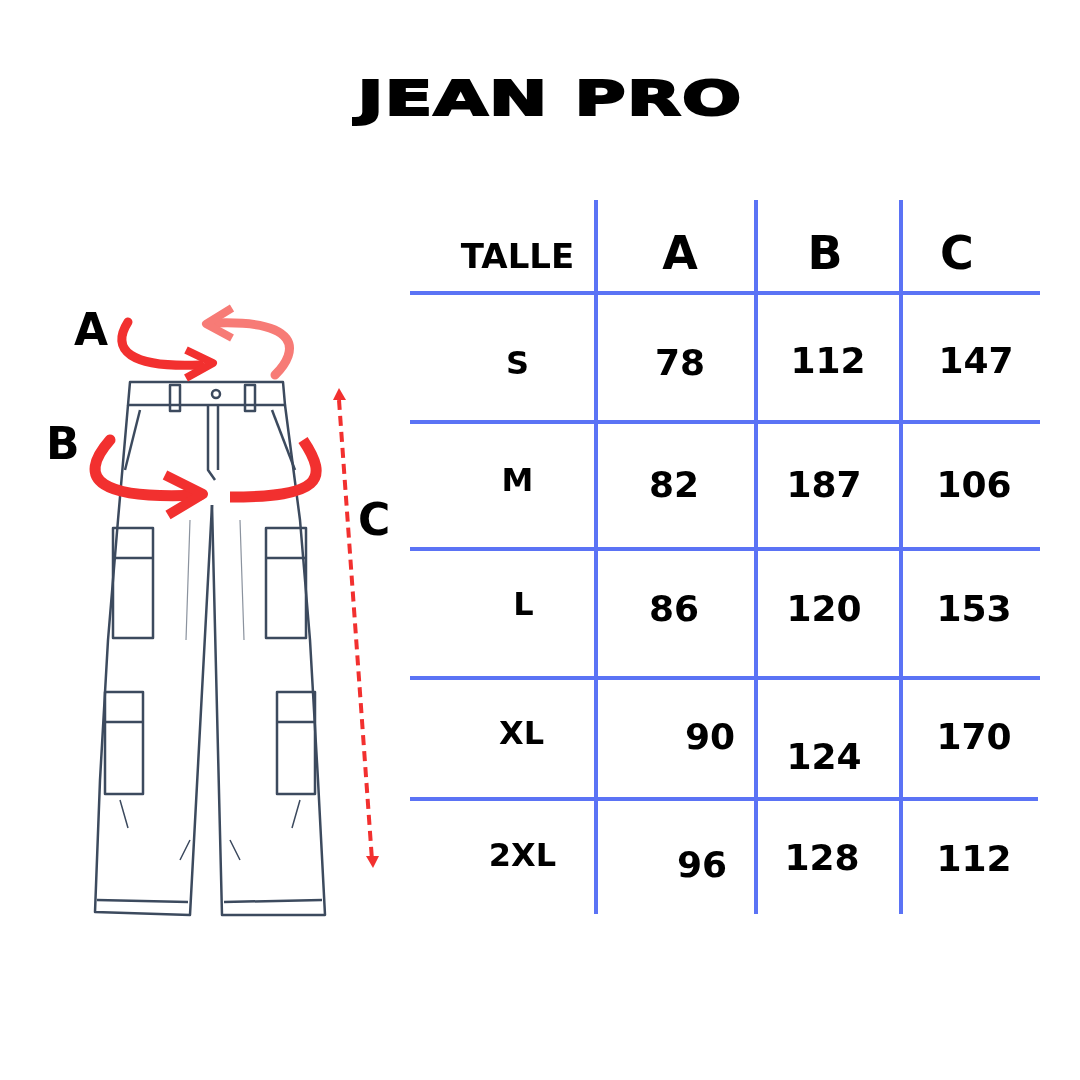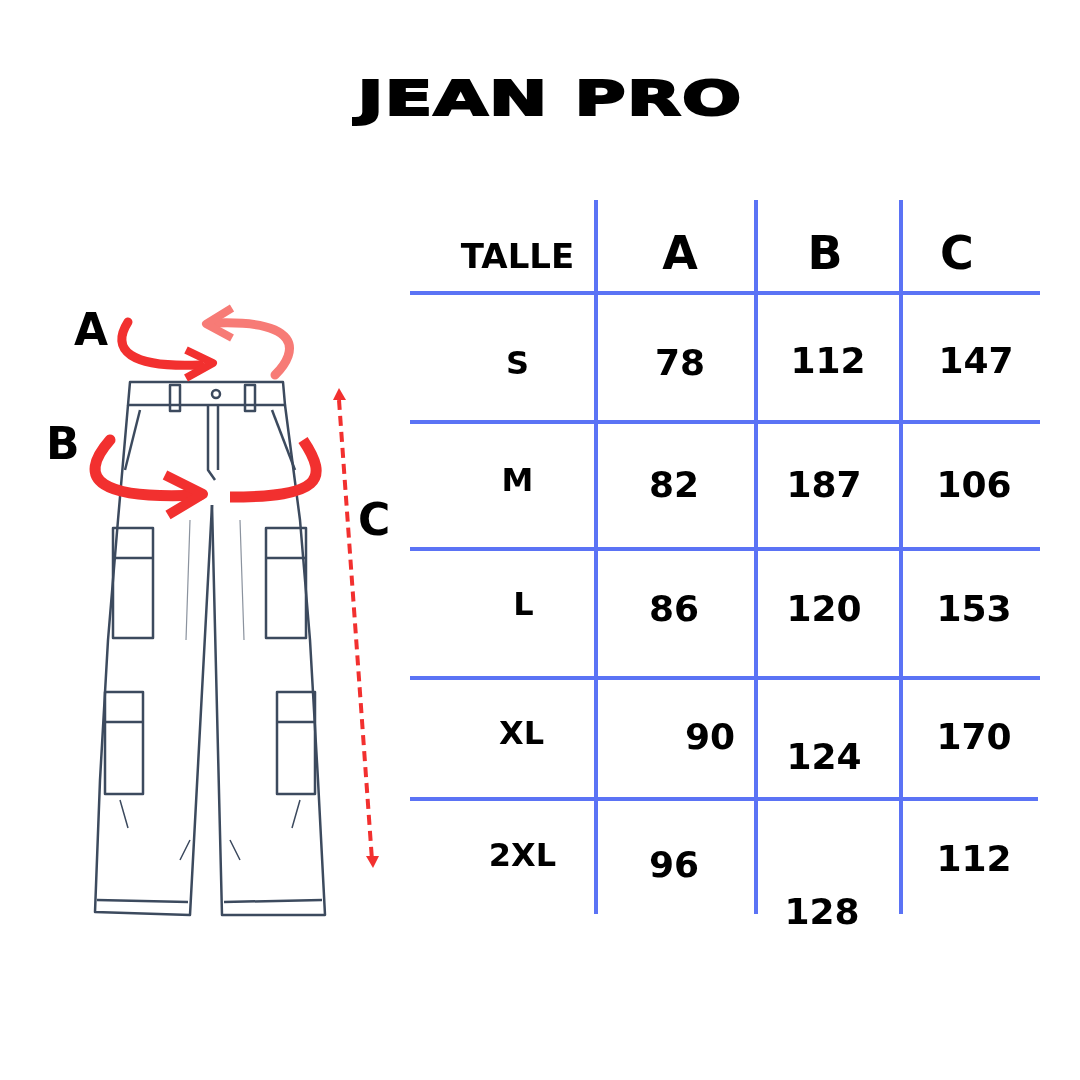--- a/index.html
+++ b/index.html
@@ -107,16 +107,16 @@
   <div class="cell val" style="left:594px;top:588px;width:160px;">86</div>
   <div class="cell val" style="left:744px;top:588px;width:160px;">120</div>
   <div class="cell val" style="left:894px;top:588px;width:160px;">153</div>
 
   <div class="cell size-label" style="left:444px;top:714px;width:155px;">XL</div>
   <div class="cell val" style="left:594px;top:716px;width:180px;margin-left:26px;">90</div>
   <div class="cell val" style="left:744px;top:716px;width:160px;margin-top:20px;">124</div>
   <div class="cell val" style="left:894px;top:716px;width:160px;">170</div>
 
   <div class="cell size-label" style="left:445px;top:836px;width:155px;">2XL</div>
-  <div class="cell val" style="left:594px;top:844px;width:160px;">96</div>
-  <div class="cell val" style="left:742px;top:891px;width:160px;">128</div>
+  <div class="cell val" style="left:594px;top:844px;width:160px;padding-left:28px;">96</div>
+  <div class="cell val" style="left:742px;top:837px;width:160px;">128</div>
   <div class="cell val" style="left:894px;top:838px;width:160px;">112</div>
 </div>
 
 </body></html>

